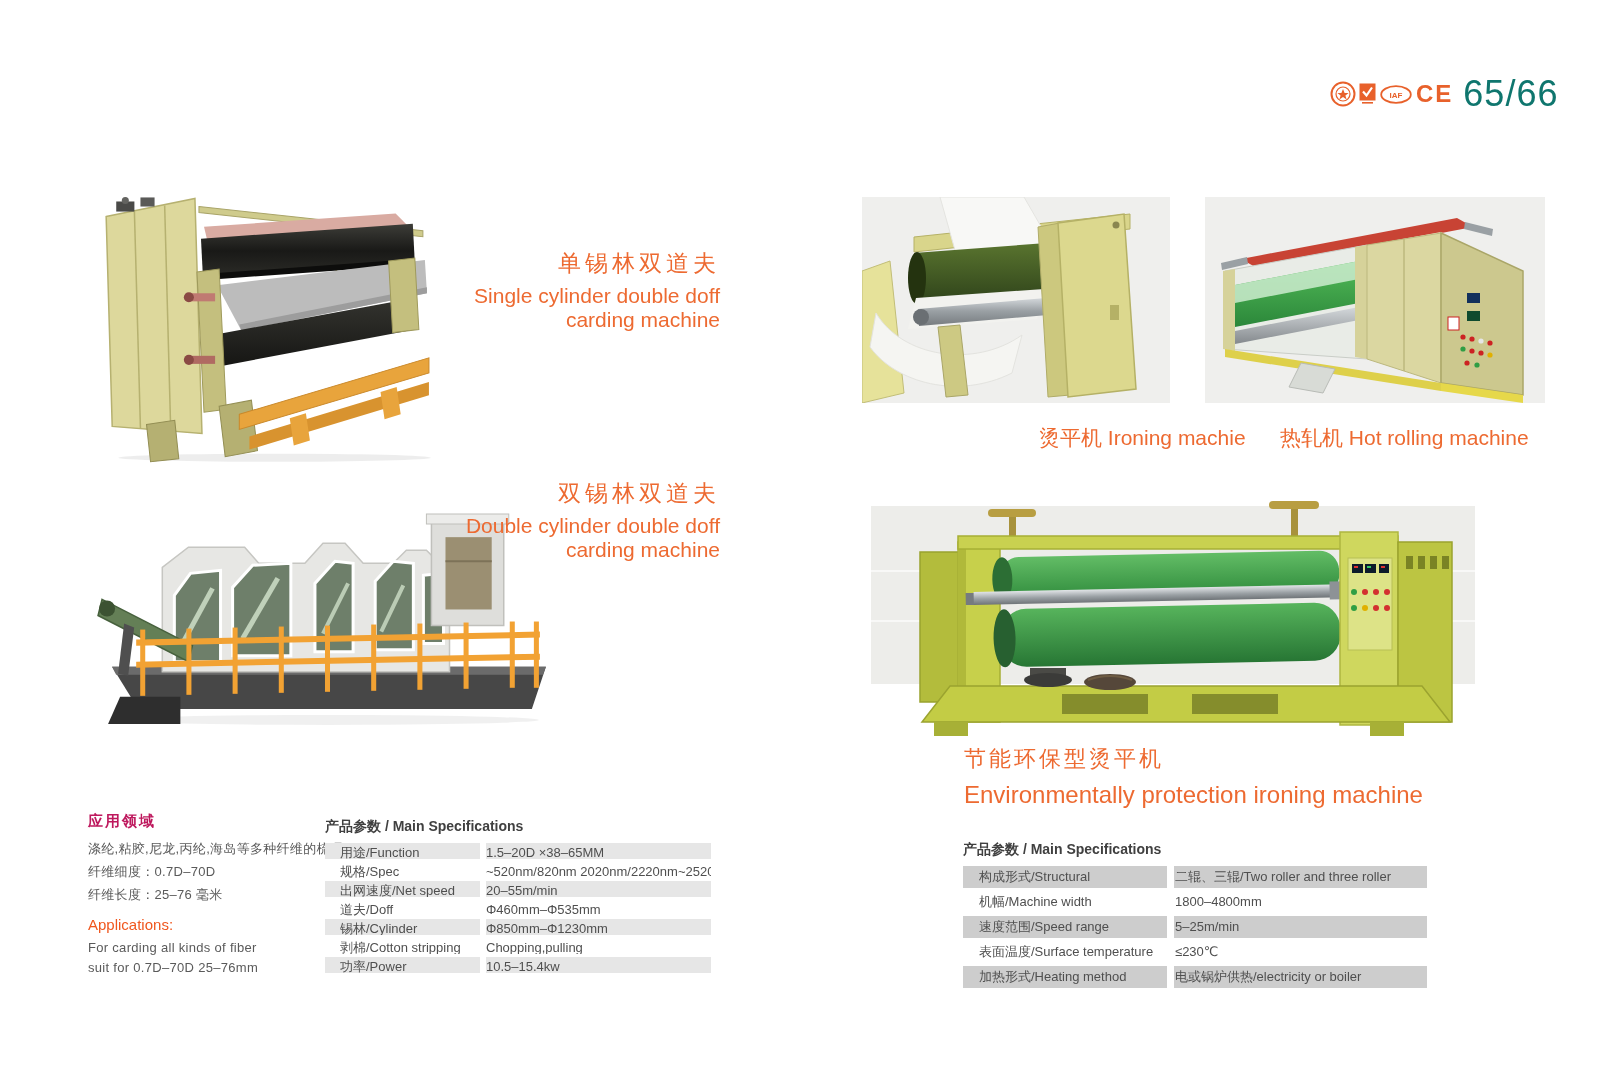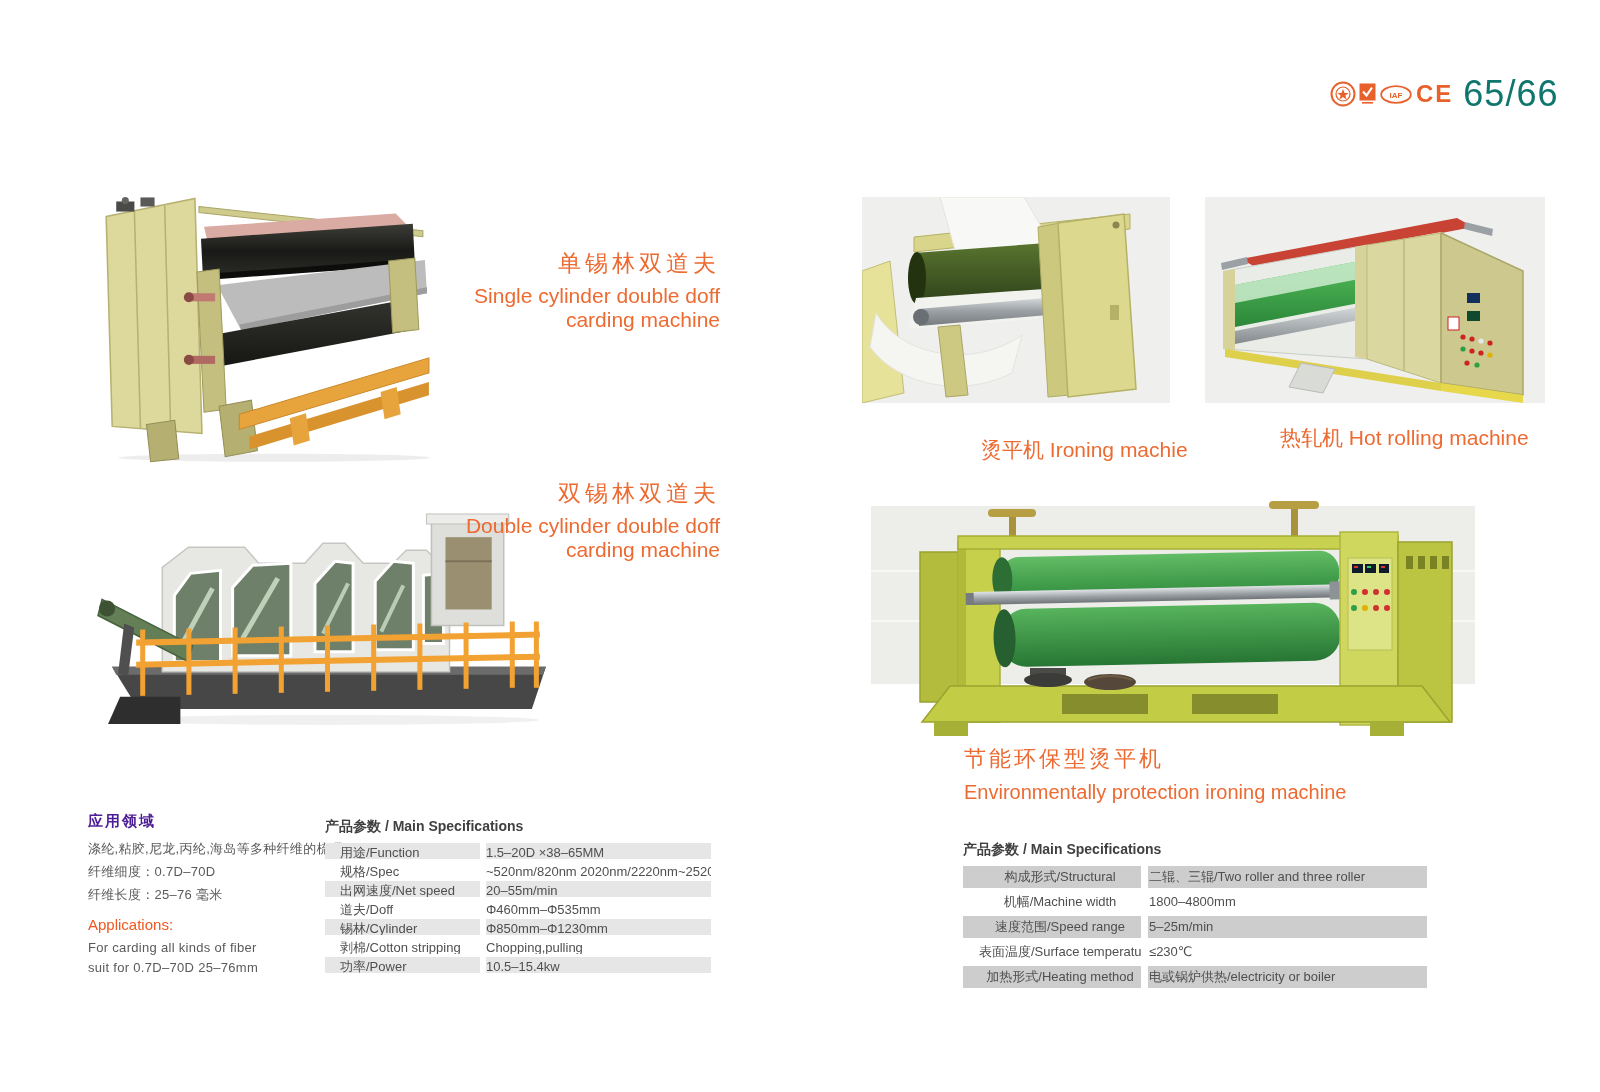--- a/index.html
+++ b/index.html
@@ -28,48 +28,48 @@
   
   .photo { position:absolute; }
   #photo-1 { left:88px;  top:176px; width:348px; height:288px; }
   #photo-2 { left:92px;  top:502px; width:472px; height:228px; }
   #photo-3 { left:862px; top:197px; width:308px; height:206px; background:#efefed; }
   #photo-4 { left:1205px; top:197px; width:340px; height:206px; background:#efefed; }
   #photo-5 { left:862px; top:490px; width:615px; height:260px; }
   .photo svg { display:block; width:100%; height:100%; }
 
   .caption { position:absolute; top:424px; font-size:21px; color:#ed6a31; }
-  #caption-3 { left:981px;margin-top:12px; }
+  #caption-3 { left:1039px; }
   #caption-4 { left:1280px; }
 
   .big-title { position:absolute; left:964px; top:744px; color:#ed6a31; }
   .big-title .cn { font-size:22px; letter-spacing:3px; margin-bottom:7px; }
-  .big-title .en { font-size:20px;text-align:center; }
+  .big-title .en { font-size:24px;text-align:center; }
 
   
   .apps { position:absolute; left:88px; top:812px; width:270px; }
-  .apps .h-cn { font-size:15px; font-weight:bold; color:#4c1d95; letter-spacing:2px; margin-bottom:9px; }
+  .apps .h-cn { font-size:15px; font-weight:bold; color:#be185d; letter-spacing:2px; margin-bottom:9px; }
   .apps p { font-size:13px; color:#5a5a5a; margin-bottom:5px; letter-spacing:0.3px; }
   .apps .h-en { font-size:15px; font-weight:normal; color:#f0571e; margin-top:12px; margin-bottom:7px; }
 
   
   .spec { position:absolute; }
   #spec-left  { left:325px; top:818px; width:386px; }
   #spec-right { left:963px; top:841px; width:464px; }
   .spec .spec-head { font-size:14px; font-weight:bold; color:#404040; margin-bottom:7px; }
   .spec .row { display:flex; margin-bottom:3px; }
   .spec .cell { font-size:13px; color:#4f4f4f; overflow:hidden; white-space:nowrap; }
   #spec-left .row { height:16px; }
   #spec-left .cell { line-height:20px; }
   #spec-left .lbl { width:155px; padding-left:15px; margin-right:6px; }
   #spec-left .val { flex:1; }
   #spec-left .row.shade .cell { background:#e6e6e6; }
   #spec-right .row { height:22px; }
   #spec-right .cell { line-height:22px; }
-  #spec-right .lbl { width:178px; padding-left:16px; margin-right:7px;text-align:center; }
+  #spec-right .lbl { width:204px; padding-left:16px; margin-right:7px; }
   #spec-right .val { flex:1; padding-left:1px; }
   #spec-right .row.shade .cell { background:#cdcdcd; }
 </style>
 </head>
 <body>
 
 <div id="page">
 
   <div class="hdr-logos">
     <svg class="logo-seal" viewBox="0 0 26 26">

